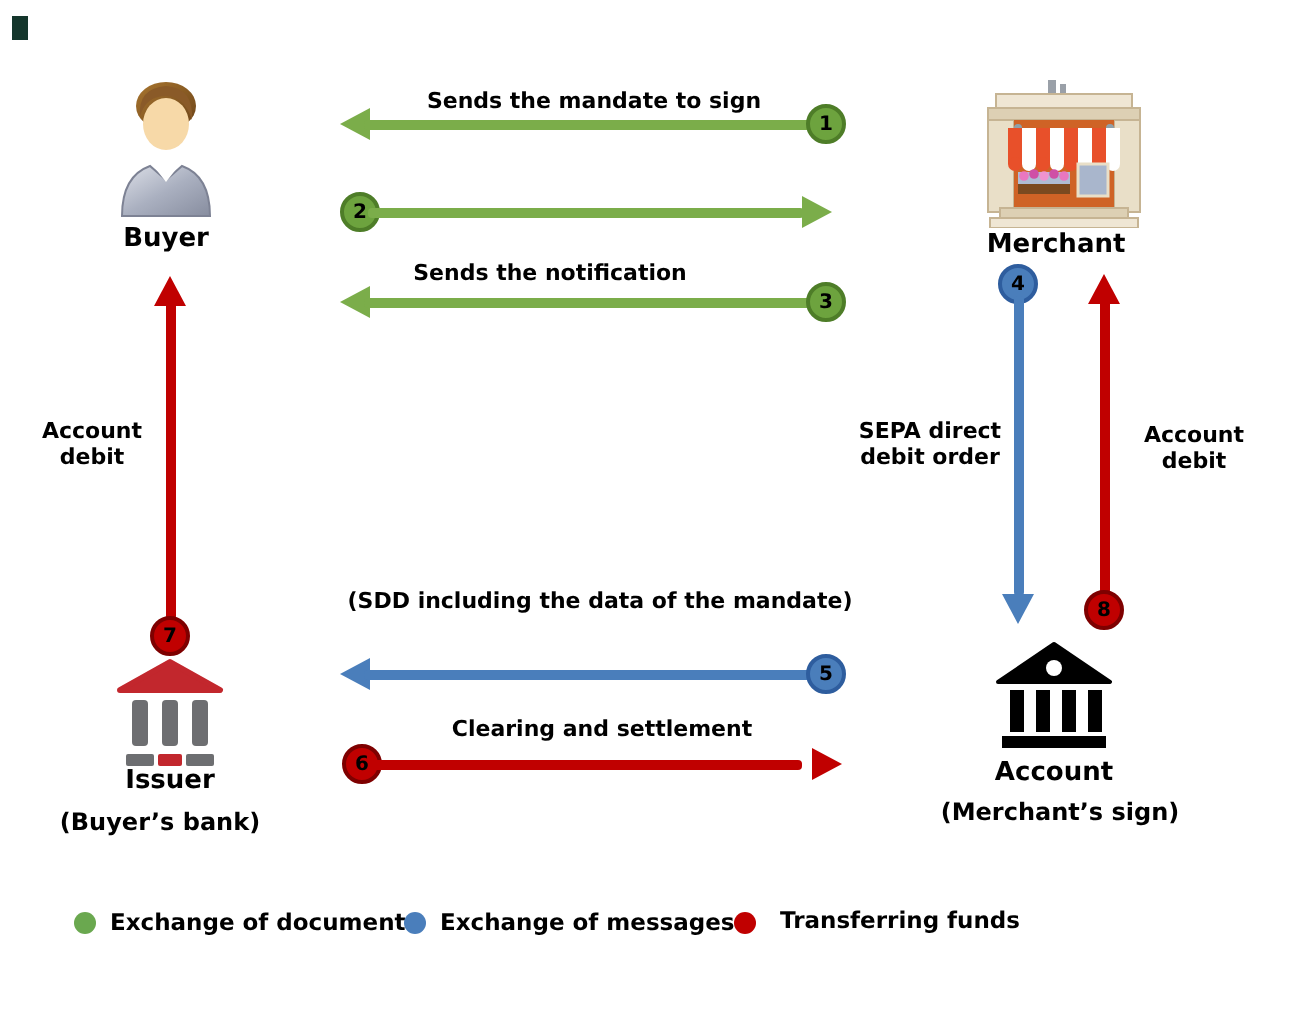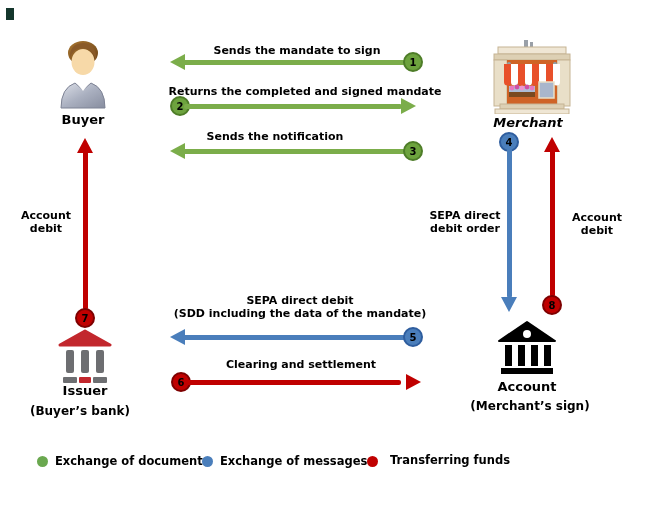--- a/index.html
+++ b/index.html
@@ -104,21 +104,21 @@
     <circle cx="20" cy="48" r="2.4" fill="#e977c0"></circle>
       <circle cx="25" cy="47" r="2.4" fill="#cf4fa6"></circle>
     <circle cx="30" cy="48" r="2.4" fill="#ef93cf"></circle>
       <circle cx="35" cy="47" r="2.4" fill="#cf4fa6"></circle>
     <circle cx="40" cy="48" r="2.4" fill="#e977c0"></circle>
     <rect x="17" y="52" width="26" height="5" fill="#7a4a20"></rect>
     <rect x="47" y="42" width="15" height="16" fill="#a9b6cc" stroke="#e9dfc8" stroke-width="1.5"></rect>
     <rect x="8" y="64" width="64" height="5" fill="#ddd0b4" stroke="#c6b493" stroke-width="1"></rect>
     <rect x="3" y="69" width="74" height="5" fill="#efe6d4" stroke="#c6b493" stroke-width="1"></rect>
   </svg>
-  <div class="actor-name" style="left:528px;top:115px;font-style:italic;">Merchant</div>
+  <div class="actor-name" style="left:528px;top:115px;">Merchant</div>
 
   <svg class="icon" style="left:58px;top:327px;" width="54" height="58" viewBox="0 0 54 58">
     <path d="M2,18 L27,4 L52,18 Z" fill="#c2272d" stroke="#c2272d" stroke-width="3" stroke-linejoin="round"></path>
     <rect x="8" y="23" width="8" height="23" rx="2" fill="#6d6e71"></rect>
     <rect x="23" y="23" width="8" height="23" rx="2" fill="#6d6e71"></rect>
     <rect x="38" y="23" width="8" height="23" rx="2" fill="#6d6e71"></rect>
     <rect x="5" y="50" width="14" height="6" rx="1" fill="#6d6e71"></rect>
     <rect x="21" y="50" width="12" height="6" rx="1" fill="#c2272d"></rect>
     <rect x="35" y="50" width="14" height="6" rx="1" fill="#6d6e71"></rect>
   </svg>
@@ -131,28 +131,26 @@
     <rect x="8" y="25" width="7" height="21" fill="#000000"></rect>
     <rect x="21" y="25" width="7" height="21" fill="#000000"></rect>
     <rect x="34" y="25" width="7" height="21" fill="#000000"></rect>
     <rect x="47" y="25" width="7" height="21" fill="#000000"></rect>
     <rect x="4" y="48" width="52" height="6" fill="#000000"></rect>
   </svg>
   <div class="actor-name" style="left:527px;top:379px;">Account</div>
   <div class="actor-sub" style="left:530px;top:399px;">(Merchant’s sign)</div>
 
   <div class="lbl" style="left:297px;top:44px;">Sends the mandate to sign</div>
-  <div class="lbl" style="left:305px;top:85px;">Returns the completed and signed mandate</div>
   <div class="lbl" style="left:275px;top:130px;">Sends the notification</div>
   <div class="lbl" style="left:465px;top:209px;">
     <div>SEPA direct</div>
     <div>debit order</div>
   </div>
   <div class="lbl" style="left:300px;top:294px;">
-    <div>SEPA direct debit</div>
     <div>(SDD including the data of the mandate)</div>
   </div>
   <div class="lbl" style="left:301px;top:358px;">Clearing and settlement</div>
   <div class="lbl" style="left:46px;top:209px;">
     <div>Account</div>
     <div>debit</div>
   </div>
   <div class="lbl" style="left:597px;top:211px;">
     <div>Account</div>
     <div>debit</div>

